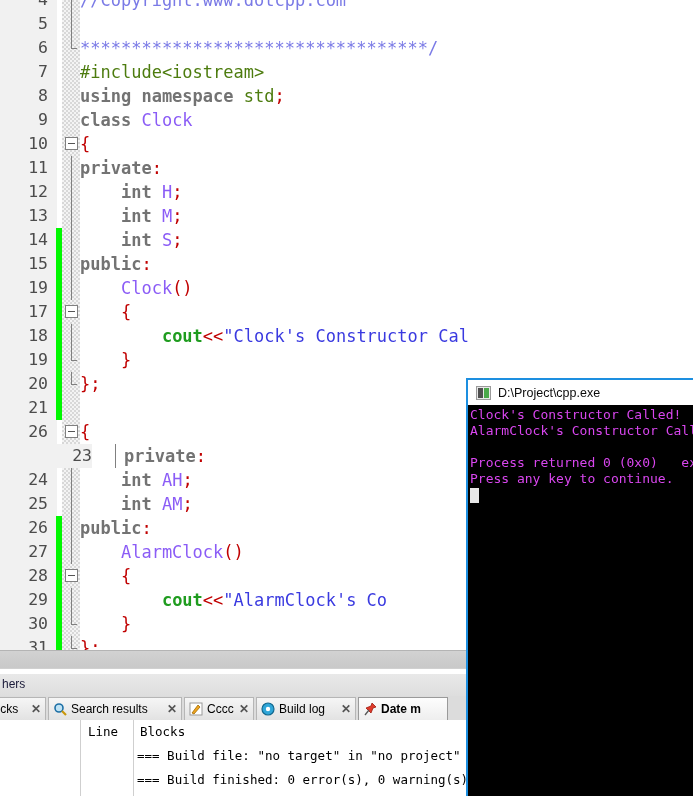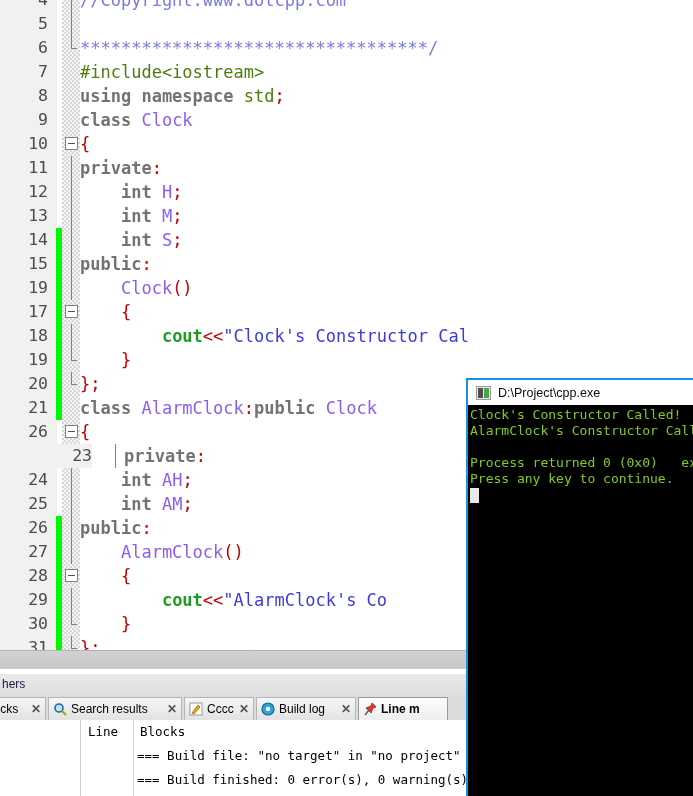--- a/index.html
+++ b/index.html
@@ -149,21 +149,21 @@
   #console-title-text{
     font-size:12.5px;color:#0b0b0b;white-space:nowrap;
     font-family:"Liberation Sans",sans-serif;
   }
   #console-body{
     position:absolute;left:0;top:25px;right:0;bottom:0;background:#000;
     padding:2px 0 0 2px;
   }
   .cline{
     font-family:"DejaVu Sans Mono","Liberation Mono",monospace;
-    font-size:13px;line-height:16px;color:#84cc16;white-space:pre;
+    font-size:13px;line-height:16px;color:#d946ef;white-space:pre;
   }
   #console-cursor{
     margin-top:1px;width:9px;height:15px;background:#e8e8e8;
   }
 </style>
 </head>
 <body>
 
 <div id="editor-pane">
   <div class="gutter-num-bg"></div>
@@ -179,21 +179,21 @@
       <div class="code-row" style="position: absolute; left: 0px; top: 156px; width: 470px;"><span class="lnum">11</span><span class="foldline" style="top: 0px; height: 24px;"></span><span class="codetext"><span class="c-kw">private</span><span class="c-op">:</span></span></div>
       <div class="code-row" style="position: absolute; left: 0px; top: 180px; width: 470px;"><span class="lnum">12</span><span class="foldline" style="top: 0px; height: 24px;"></span><span class="codetext"><span class="c-pun">    </span><span class="c-kw">int</span><span class="c-id"> H</span><span class="c-op">;</span></span></div>
       <div class="code-row" style="position: absolute; left: 0px; top: 204px; width: 470px;"><span class="lnum">13</span><span class="foldline" style="top: 0px; height: 24px;"></span><span class="codetext"><span class="c-pun">    </span><span class="c-kw">int</span><span class="c-id"> M</span><span class="c-op">;</span></span></div>
       <div class="code-row" style="position: absolute; left: 0px; top: 228px; width: 470px;"><span class="lnum">14</span><span class="chg" style="top: 0px;"></span><span class="foldline" style="top: 0px; height: 24px;"></span><span class="codetext"><span class="c-pun">    </span><span class="c-kw">int</span><span class="c-id"> S</span><span class="c-op">;</span></span></div>
       <div class="code-row" style="position: absolute; left: 0px; top: 252px; width: 470px;"><span class="lnum">15</span><span class="chg" style="top: 0px;"></span><span class="foldline" style="top: 0px; height: 24px;"></span><span class="codetext"><span class="c-kw">public</span><span class="c-op">:</span></span></div>
       <div class="code-row" style="position: absolute; left: 0px; top: 276px; width: 470px;"><span class="lnum">19</span><span class="chg" style="top: 0px;"></span><span class="foldline" style="top: 0px; height: 24px;"></span><span class="codetext"><span class="c-id">    Clock</span><span class="c-op">()</span></span></div>
       <div class="code-row" style="position: absolute; left: 0px; top: 300px; width: 470px;"><span class="lnum">17</span><span class="chg" style="top: 0px;"></span><span class="foldbox" style="top: 5px;"></span><span class="codetext"><span class="c-pun">    </span><span class="c-op">{</span></span></div>
       <div class="code-row" style="position: absolute; left: 0px; top: 324px; width: 470px;"><span class="lnum">18</span><span class="chg" style="top: 0px;"></span><span class="foldline" style="top: 0px; height: 24px;"></span><span class="codetext"><span class="c-pun">        </span><span class="c-cout">cout</span><span class="c-op">&lt;&lt;</span><span class="c-str">"Clock's Constructor Called!"</span></span></div>
       <div class="code-row" style="position: absolute; left: 0px; top: 348px; width: 470px;"><span class="lnum">19</span><span class="chg" style="top: 0px;"></span><span class="foldline" style="top: 0px; height: 12px;"></span><span class="foldtick" style="top: 12px;"></span><span class="codetext"><span class="c-pun">    </span><span class="c-op">}</span></span></div>
       <div class="code-row" style="position: absolute; left: 0px; top: 372px; width: 470px;"><span class="lnum">20</span><span class="chg" style="top: 0px;"></span><span class="foldline" style="top: 0px; height: 12px;"></span><span class="foldtick" style="top: 12px;"></span><span class="codetext"><span class="c-op">}</span><span class="c-op">;</span></span></div>
-      <div class="code-row" style="position: absolute; left: 0px; top: 396px; width: 470px;"><span class="lnum">21</span><span class="chg" style="top: 0px;"></span><span class="codetext"><span class="c-kw">class </span><span class="c-id">AlarmClock</span><span class="c-op">:</span><span class="c-kw">public</span><span class="c-id"> Clock</span></span></div>
+      <div class="code-row" style="position: absolute; left: 0px; top: 396px; width: 470px;"><span class="lnum">21</span><span class="chg" style="top: 0px;"></span></div>
       <div class="code-row" style="position: absolute; left: 0px; top: 420px; width: 470px;"><span class="lnum">26</span><span class="foldbox" style="top: 5px;"></span><span class="codetext"><span class="c-op">{</span></span></div>
       <div class="code-row" style="position: absolute; left: 0px; top: 444px; width: 470px; margin-left: 44px;"><span class="lnum">23</span><span class="foldline" style="top: 0px; height: 24px;"></span><span class="codetext"><span class="c-kw">private</span><span class="c-op">:</span></span></div>
       <div class="code-row" style="position: absolute; left: 0px; top: 468px; width: 470px;"><span class="lnum">24</span><span class="foldline" style="top: 0px; height: 24px;"></span><span class="codetext"><span class="c-pun">    </span><span class="c-kw">int</span><span class="c-id"> AH</span><span class="c-op">;</span></span></div>
       <div class="code-row" style="position: absolute; left: 0px; top: 492px; width: 470px;"><span class="lnum">25</span><span class="foldline" style="top: 0px; height: 24px;"></span><span class="codetext"><span class="c-pun">    </span><span class="c-kw">int</span><span class="c-id"> AM</span><span class="c-op">;</span></span></div>
       <div class="code-row" style="position: absolute; left: 0px; top: 516px; width: 470px;"><span class="lnum">26</span><span class="chg" style="top: 0px;"></span><span class="foldline" style="top: 0px; height: 24px;"></span><span class="codetext"><span class="c-kw">public</span><span class="c-op">:</span></span></div>
       <div class="code-row" style="position: absolute; left: 0px; top: 540px; width: 470px;"><span class="lnum">27</span><span class="chg" style="top: 0px;"></span><span class="foldline" style="top: 0px; height: 24px;"></span><span class="codetext"><span class="c-id">    AlarmClock</span><span class="c-op">()</span></span></div>
       <div class="code-row" style="position: absolute; left: 0px; top: 564px; width: 470px;"><span class="lnum">28</span><span class="chg" style="top: 0px;"></span><span class="foldbox" style="top: 5px;"></span><span class="codetext"><span class="c-pun">    </span><span class="c-op">{</span></span></div>
       <div class="code-row" style="position: absolute; left: 0px; top: 588px; width: 470px;"><span class="lnum">29</span><span class="chg" style="top: 0px;"></span><span class="foldline" style="top: 0px; height: 24px;"></span><span class="codetext"><span class="c-pun">        </span><span class="c-cout">cout</span><span class="c-op">&lt;&lt;</span><span class="c-str">"AlarmClock's Co</span></span></div>
       <div class="code-row" style="position: absolute; left: 0px; top: 612px; width: 470px;"><span class="lnum">30</span><span class="chg" style="top: 0px;"></span><span class="foldline" style="top: 0px; height: 12px;"></span><span class="foldtick" style="top: 12px;"></span><span class="codetext"><span class="c-pun">    </span><span class="c-op">}</span></span></div>
       <div class="code-row" style="position: absolute; left: 0px; top: 636px; width: 470px;"><span class="lnum">31</span><span class="chg" style="top: 0px;"></span><span class="foldline" style="top: 0px; height: 12px;"></span><span class="foldtick" style="top: 12px;"></span><span class="codetext"><span class="c-op">}</span><span class="c-op">;</span></span></div>
@@ -234,21 +234,21 @@
             <circle cx="7" cy="7" r="2.2" fill="#ffffff"></circle>
           </svg></span>
         <span>Build log</span>
         <span class="tab-x" style="margin-left: auto;">✕</span>
       </div>
       <div class="ptab active" style="left: 358px; width: 90px;">
         <span class="tab-ico"><svg width="14" height="14" viewBox="0 0 14 14">
             <path d="M9 1 L13 5 L10 6 L8 11 L3 6 L8 4 Z" fill="#e03a2a" stroke="#9c1a0e" stroke-width="0.8"></path>
             <line x1="6" y1="8" x2="2" y2="13" stroke="#555" stroke-width="1.3"></line>
           </svg></span>
-        <span>Line m</span>
+        <span>Date m</span>
       </div>
     </div>
   <div id="grid-area">
     <div class="gcol-line"></div>
     <div class="gcol-line2"></div>
     <div class="ghead" style="left:88px">Line</div>
     <div class="ghead" style="left:140px">Blocks</div>
     <div class="grow" style="top:28px">=== Build file: "no target" in "no project" (c</div>
     <div class="grow" style="top:52px">=== Build finished: 0 error(s), 0 warning(s)  (</div>
   </div>

